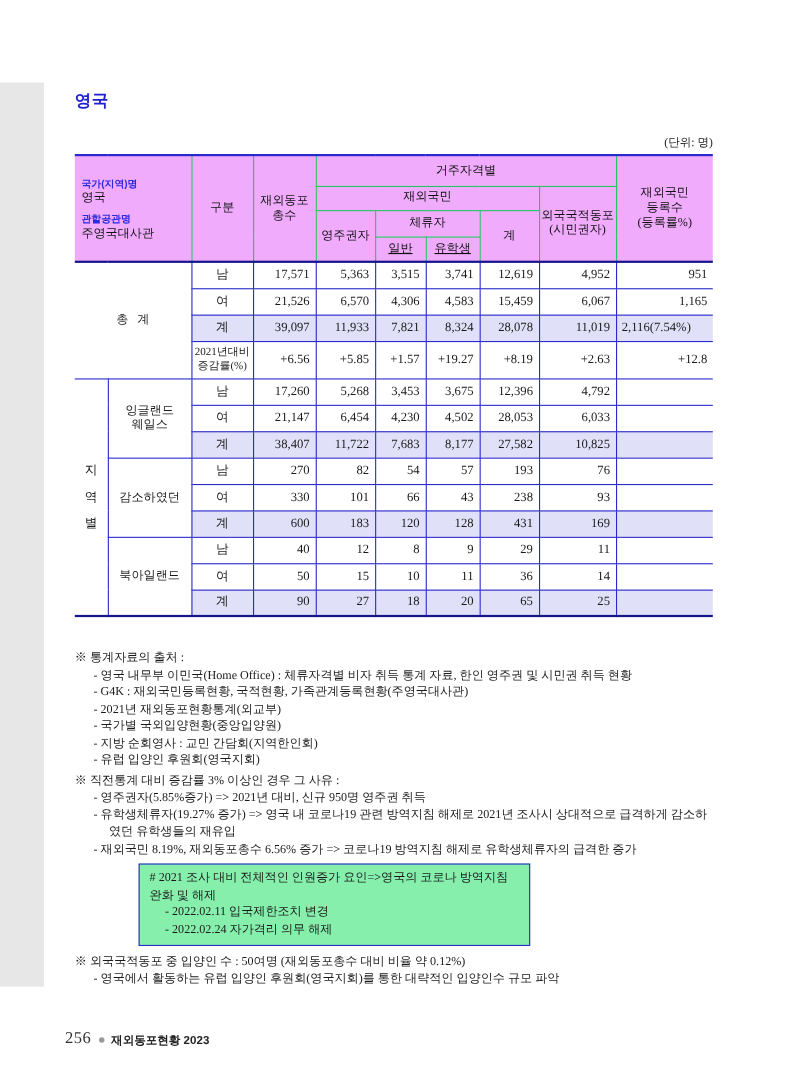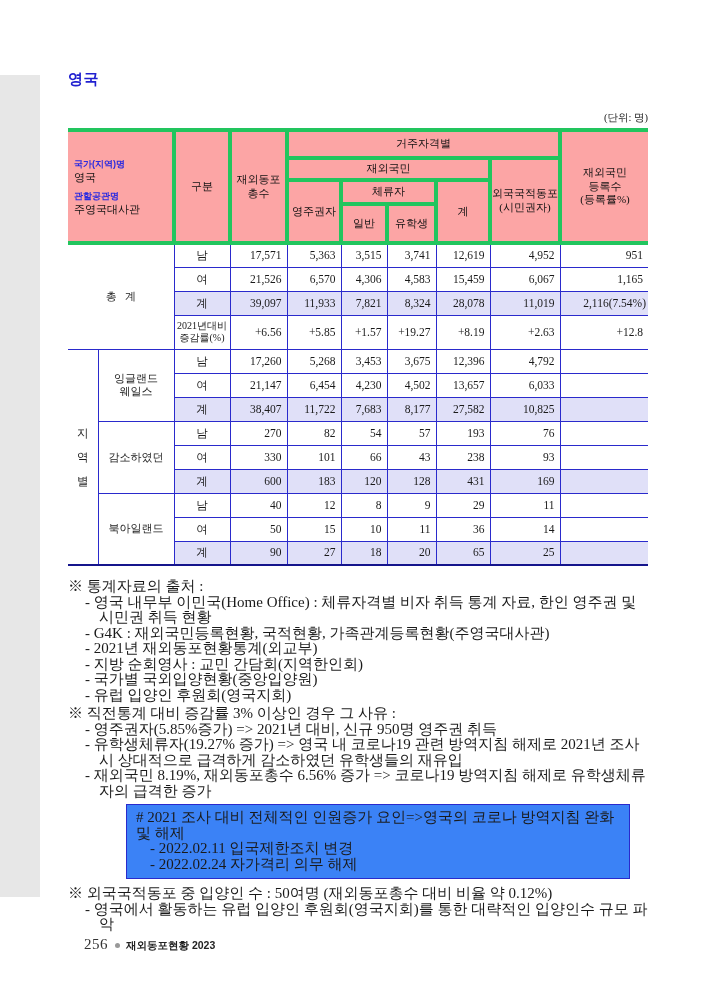--- a/index.html
+++ b/index.html
@@ -9,39 +9,39 @@
     font-family: "Liberation Serif", "DejaVu Serif", serif;
     color: #1a1a1a;
     position: relative;
     overflow: hidden;
   }
   .side-strip {
     position: absolute; left: 0; top: 75px;
     width: 40px; height: 822px;
     background: #e7e7e7;
   }
-  .content { position: absolute; left: 68px; top: 0; width: 580px; }
+  .content { position: absolute; left: 68px; top: 12px; width: 580px; }
   .page-title {
     margin-top: 70px;
     font-family: "Liberation Sans", "DejaVu Sans", sans-serif;
     font-size: 15px; font-weight: bold; color: #2020d0;
     letter-spacing: 0.5px;
   }
   .unit-label {
     text-align: right; font-size: 10.5px; color: #222;
     margin-top: 22px; margin-bottom: 3px;
   }
   table.tbl {
     border-collapse: collapse; table-layout: fixed;
     width: 580px;
   }
   thead { border-top: 2px solid #2a2acc; border-bottom: 2.5px solid #15158c; }
   tbody { border-bottom: 2.5px solid #15158c; }
   th {
-    background: #fca5a5; border: 4px solid #22c55e;
+    background: #f0abfc; border: 1px solid #22c55e;
     font-weight: normal; font-size: 11px; color: #111;
     text-align: center; vertical-align: middle; line-height: 13.5px;
   }
   td {
     border: 1px solid #2a2acc; font-size: 11.5px;
     vertical-align: middle; height: 24px; line-height: 13px;
   }
   .edge-l { border-left: none !important; margin-top: 35px; }
   .edge-r { border-right: none !important; }
   th.edge-l { border-left: 1px solid #e4e4f4; }
@@ -60,33 +60,33 @@
   .vert {
     width: 30px; text-align: center;
     line-height: 24px; letter-spacing: 0;
   }
   .vert span { display: inline-block; width: 12px; word-break: break-all; }
   tr.hl td { background: #e0e0f8; }
   tr.r-tall td { height: 34px; }
   thead tr.h1 th { height: 28px; }
   thead tr.h2 th { height: 22px; }
   thead tr.h3 th { height: 24px; }
-  thead tr.h4 th { height: 39px; }
-  .notes { margin-top: 13px; font-size: 15px; line-height: 15.5px; color: #1a1a1a; }
+  thead tr.h4 th { height: 23px; text-decoration: underline; }
+  .notes { margin-top: 30px; font-size: 11px; line-height: 15.5px; color: #1a1a1a; }
   .note { margin-bottom: 3px; }
   .note-title { padding-left: 15px; text-indent: -15px; }
   .note-item { margin-left: 17px; padding-left: 14px; text-indent: -14px; }
   .cause-box {
-    margin: 5px 0 7px 58px; width: 504px;
-    border: 1.5px solid #2a2acc; background: #3b82f6;
+    margin: 5px 0 7px 58px; width: 356px;
+    border: 1.5px solid #2a2acc; background: #86efac;
     padding: 5px 9px 6px 9px; line-height 16px;
   }
   .cause-box .box-item { margin-left: 14px; }
   .page-footer {
-    position: absolute; left: 84px; top: 936px;
+    position: absolute; left: 59px; top: 936px;
     display: flex; align-items: center;
   }
   .page-number { font-size: 15px; color: #333; letter-spacing: 0.5px; }
   .footer-dot {
     width: 5px; height: 5px; border-radius: 50%;
     background: #999; margin: 2px 6px 0 7px; display: inline-block;
   }
   .doc-title {
     font-family: "Liberation Sans", "DejaVu Sans", sans-serif;
     font-size: 10.5px; font-weight: bold; color: #222; margin-top: 2px;
@@ -169,21 +169,21 @@
         <td class="num edge-r">1,165</td>
       </tr>
       <tr class="hl">
         <td class="gubun">계</td>
         <td class="num">39,097</td>
         <td class="num">11,933</td>
         <td class="num">7,821</td>
         <td class="num">8,324</td>
         <td class="num">28,078</td>
         <td class="num">11,019</td>
-        <td class="num edge-r" style="padding-right:2px">2,116(7.54%)</td>
+        <td class="num edge-r" style="padding-right:20px">2,116(7.54%)</td>
       </tr>
       <tr class="r-tall">
         <td class="gubun small preline">2021년대비
 증감률(%)</td>
         <td class="num">+6.56</td>
         <td class="num">+5.85</td>
         <td class="num">+1.57</td>
         <td class="num">+19.27</td>
         <td class="num">+8.19</td>
         <td class="num">+2.63</td>
@@ -202,21 +202,21 @@
         <td class="num">12,396</td>
         <td class="num">4,792</td>
         <td class="num edge-r"></td>
       </tr>
       <tr>
         <td class="gubun">여</td>
         <td class="num">21,147</td>
         <td class="num">6,454</td>
         <td class="num">4,230</td>
         <td class="num">4,502</td>
-        <td class="num">13,657</td>
+        <td class="num">28,053</td>
         <td class="num">6,033</td>
         <td class="num edge-r"></td>
       </tr>
       <tr class="hl">
         <td class="gubun">계</td>
         <td class="num">38,407</td>
         <td class="num">11,722</td>
         <td class="num">7,683</td>
         <td class="num">8,177</td>
         <td class="num">27,582</td>
@@ -289,22 +289,22 @@
       </tr>
     </tbody>
   </table>
 
   <div class="notes">
     <div class="note">
       <div class="note-title"><span>※</span> <span>통계자료의 출처 :</span></div>
       <div class="note-item">- 영국 내무부 이민국(Home Office) : 체류자격별 비자 취득 통계 자료, 한인 영주권 및 시민권 취득 현황</div>
       <div class="note-item">- G4K : 재외국민등록현황, 국적현황, 가족관계등록현황(주영국대사관)</div>
       <div class="note-item">- 2021년 재외동포현황통계(외교부)</div>
+      <div class="note-item">- 국가별 국외입양현황(중앙입양원)</div>
       <div class="note-item">- 지방 순회영사 : 교민 간담회(지역한인회)</div>
-      <div class="note-item">- 국가별 국외입양현황(중앙입양원)</div>
       <div class="note-item">- 유럽 입양인 후원회(영국지회)</div>
     </div>
 
     <div class="note">
       <div class="note-title"><span>※</span> <span>직전통계 대비 증감률 3% 이상인 경우 그 사유 :</span></div>
       <div class="note-item">- 영주권자(5.85%증가) =&gt; 2021년 대비, 신규 950명 영주권 취득</div>
       <div class="note-item">- 유학생체류자(19.27% 증가) =&gt; 영국 내 코로나19 관련 방역지침 해제로 2021년 조사시 상대적으로 급격하게 감소하였던 유학생들의 재유입</div>
       <div class="note-item">- 재외국민 8.19%, 재외동포총수 6.56% 증가 =&gt; 코로나19 방역지침 해제로 유학생체류자의 급격한 증가</div>
     </div>
 

